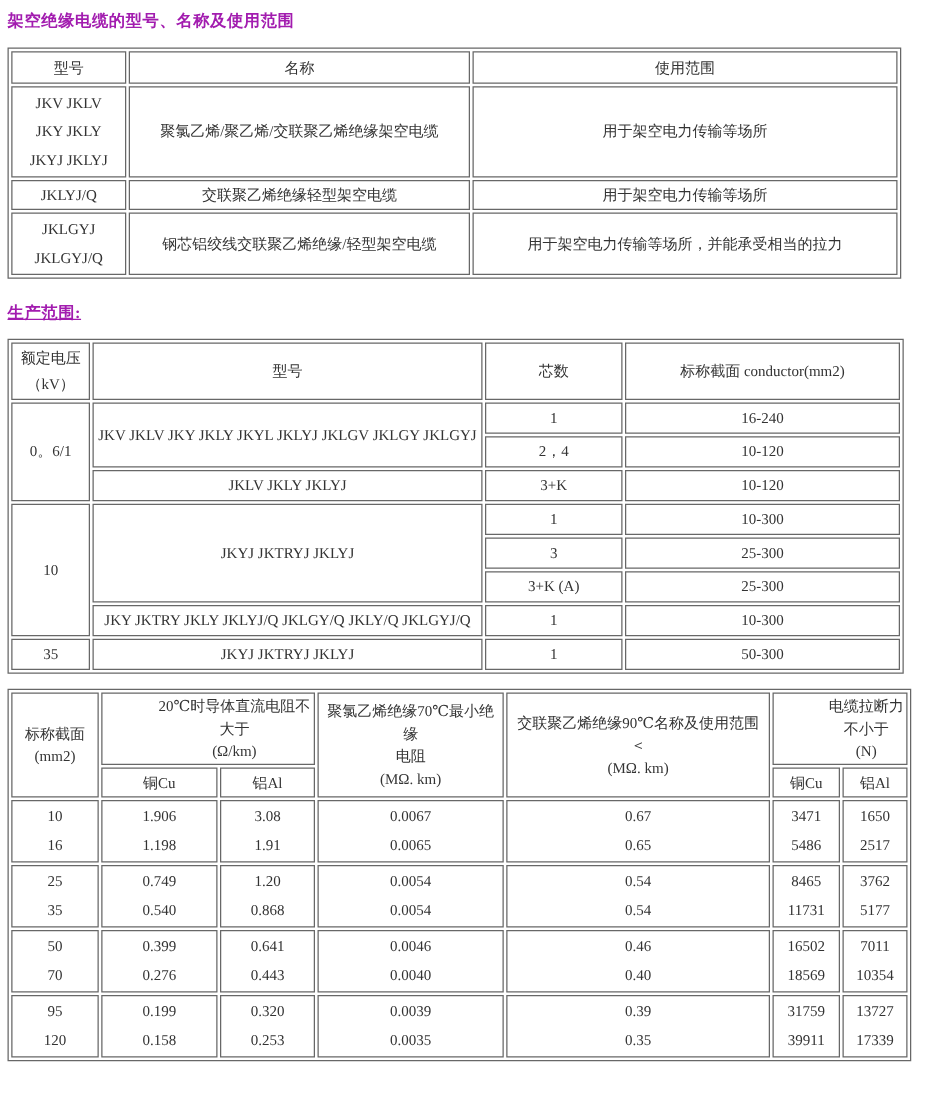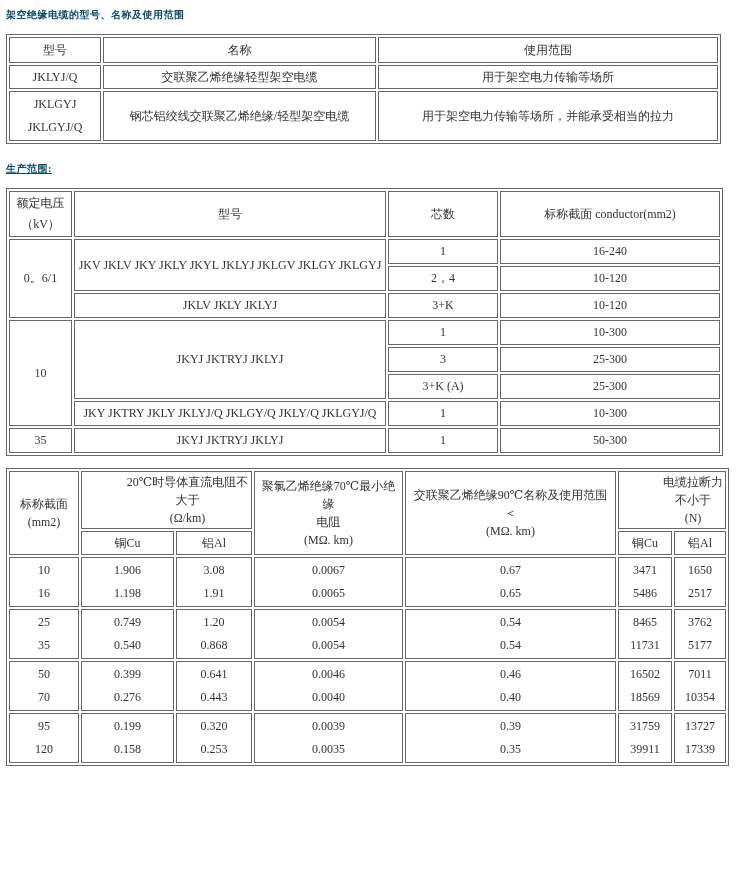--- a/index.html
+++ b/index.html
@@ -11,23 +11,23 @@
     width: 744px;
     height: 891px;
     overflow: hidden;
     font-family: "Liberation Serif", "DejaVu Serif", serif;
     color: #333333;
   }
   .page {
     padding: 8px 0 0 6px;
   }
   .sec-title {
-    font-size: 10px;
+    font-size: 13px;
     font-weight: bold;
-    color: #0c4a6e;
+    color: #a21caf;
     margin: 0;
     letter-spacing: 0.5px;
   }
   .sec-title.t2 { margin-top: 18px; text-decoration: underline; }
   .sec-title.t3 { margin-top: 20px; }
 
   table.spec {
     border-collapse: separate;
     border-spacing: 2px;
     border: 1px solid #676767;
@@ -75,20 +75,29 @@
     <colgroup>
         <col style="width:92px">
         <col style="width:273px">
         <col style="width:340px">
       </colgroup>
     <tbody>
       <tr class="hrow">
         <td>型号</td>
         <td>名称</td>
         <td>使用范围</td>
+      </tr>
+      <tr class="r1">
+        <td class="model-lines">
+          <div>JKV JKLV</div>
+          <div>JKY JKLY</div>
+          <div>JKYJ JKLYJ</div>
+        </td>
+        <td>聚氯乙烯/聚乙烯/交联聚乙烯绝缘架空电缆</td>
+        <td>用于架空电力传输等场所</td>
       </tr>
       <tr class="r3">
         <td>JKLYJ/Q</td>
         <td>交联聚乙烯绝缘轻型架空电缆</td>
         <td>用于架空电力传输等场所</td>
       </tr>
       <tr class="r4">
         <td class="model-lines">
           <div>JKLGYJ</div>
           <div>JKLGYJ/Q</div>

